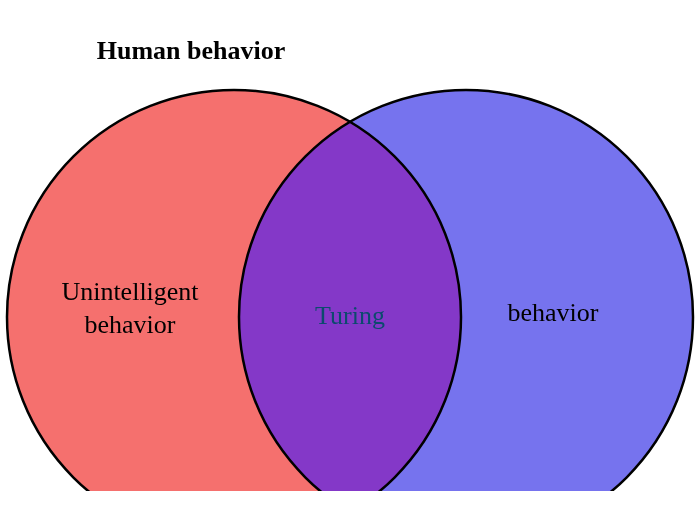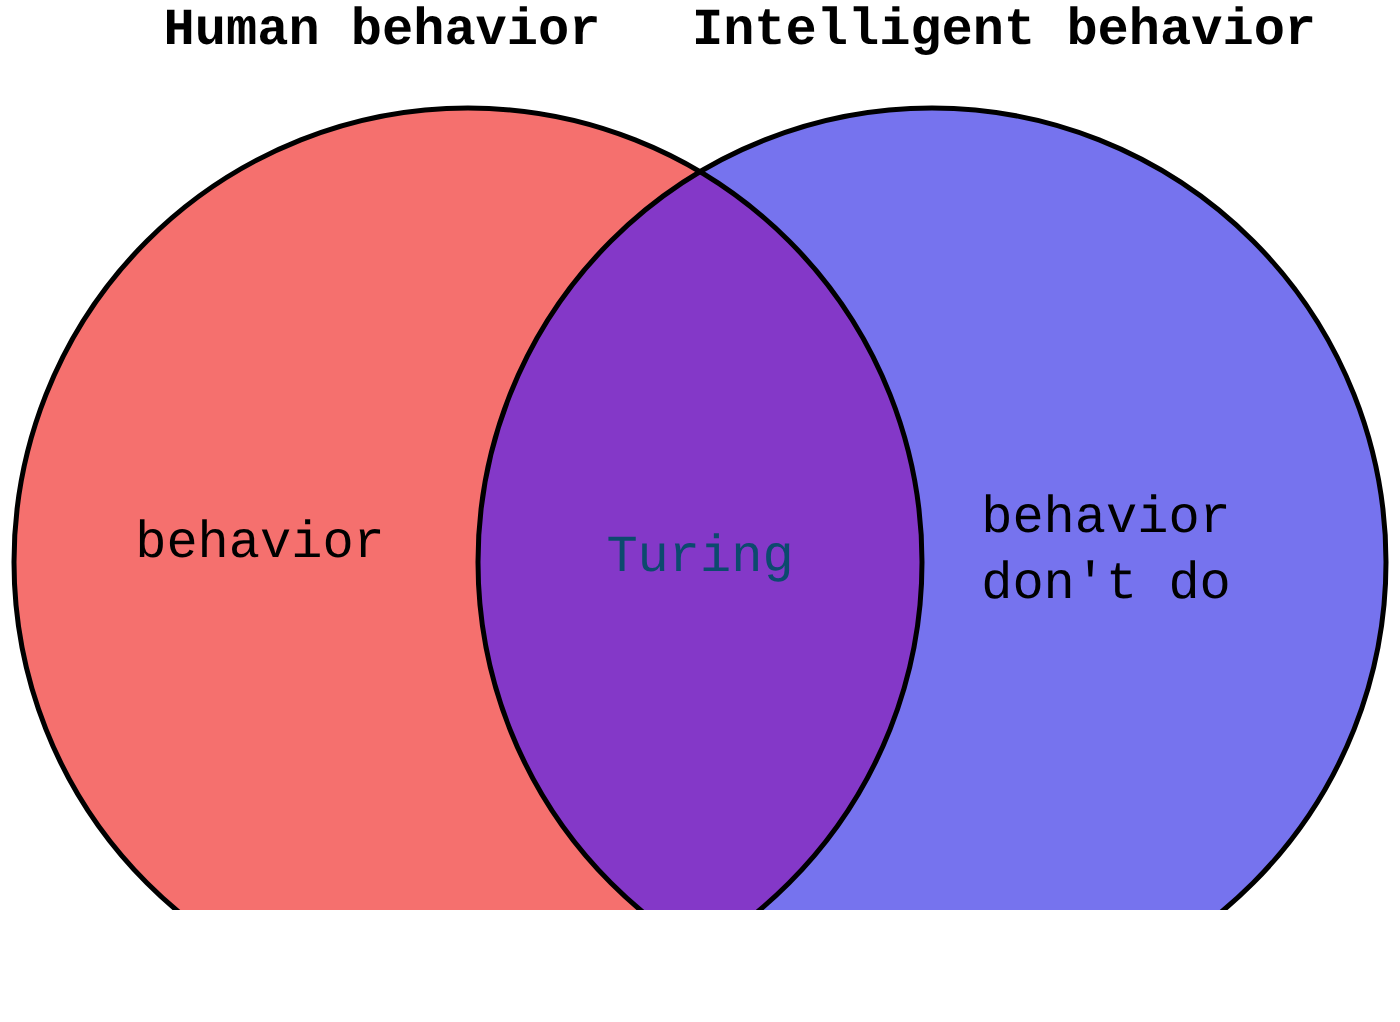--- a/index.html
+++ b/index.html
@@ -6,22 +6,23 @@
     margin: 0;
     padding: 0;
     background: #ffffff;
   }
   .canvas {
     position: relative;
     width: 700px;
     height: 455px;
     background: #ffffff;
     overflow: hidden;
-    font-family: Liberation Mono, monospace;
+    font-family: Liberation Serif, serif;
     color: #000000;
+    margin-top: 36px;
   }
   .venn-svg {
     position: absolute;
     left: 0;
     top: 0;
   }
   .title {
     position: absolute;
     top: 0px;
     transform: translateX(-50%);
@@ -66,28 +67,27 @@
       <circle cx="466" cy="281" r="227" fill="#8438c8"></circle>
     </g>
 
     <circle cx="234" cy="281" r="227" fill="none" stroke-width="2.5" stroke="#000000"></circle>
 
     <circle cx="466" cy="281" r="227" fill="none" stroke-width="2.5" stroke="#000000"></circle>
   </svg>
 
   <div class="title" style="left:191px;">Human behavior</div>
 
-  <div class="title" style="left:502px;">Intelligent behavior</div>
 
   <div class="region-label" style="left:130px; top:272px;">
+    <span>Unintelligent</span>
     <span>behavior</span>
   </div>
 
   <div class="region-label center-label" style="left:350px; top:279px;">
     <span>Turing</span>
   </div>
 
   <div class="region-label" style="left:553px; top:276px;">
     <span>behavior</span>
-    <span>don't do</span>
   </div>
 
 </div>
 
 </body></html>

